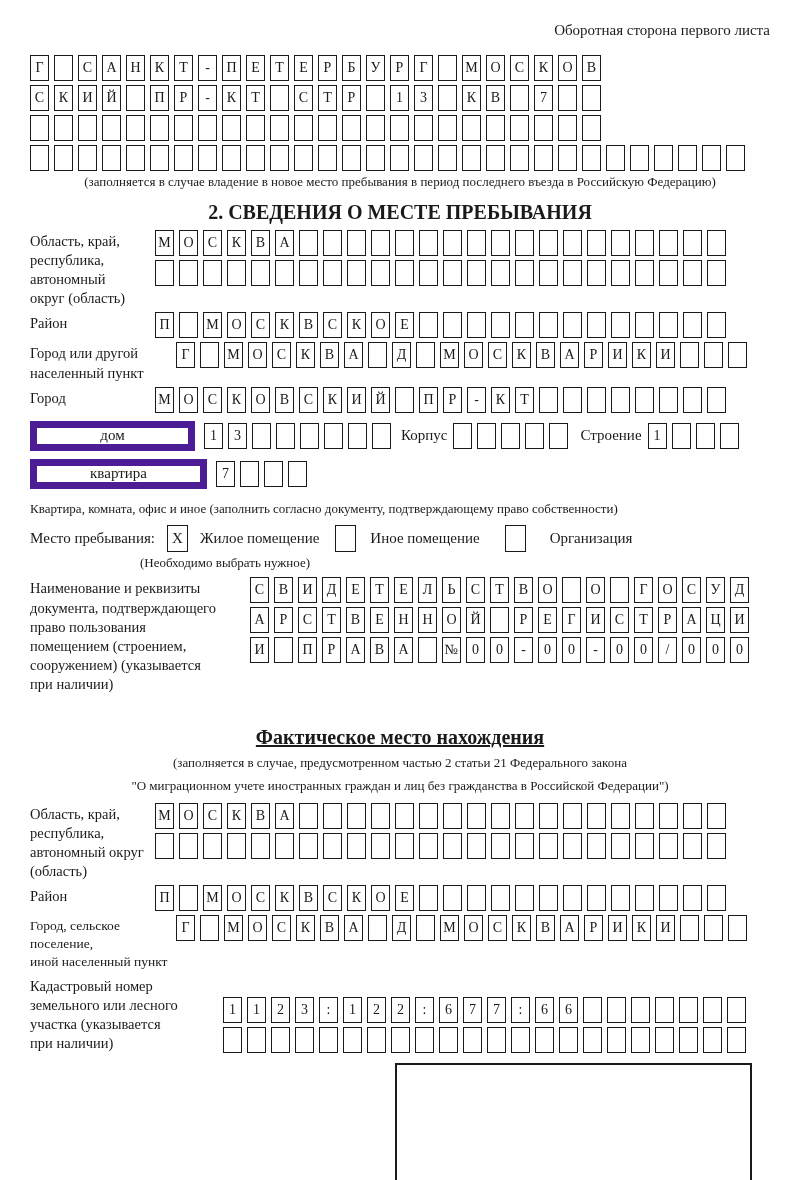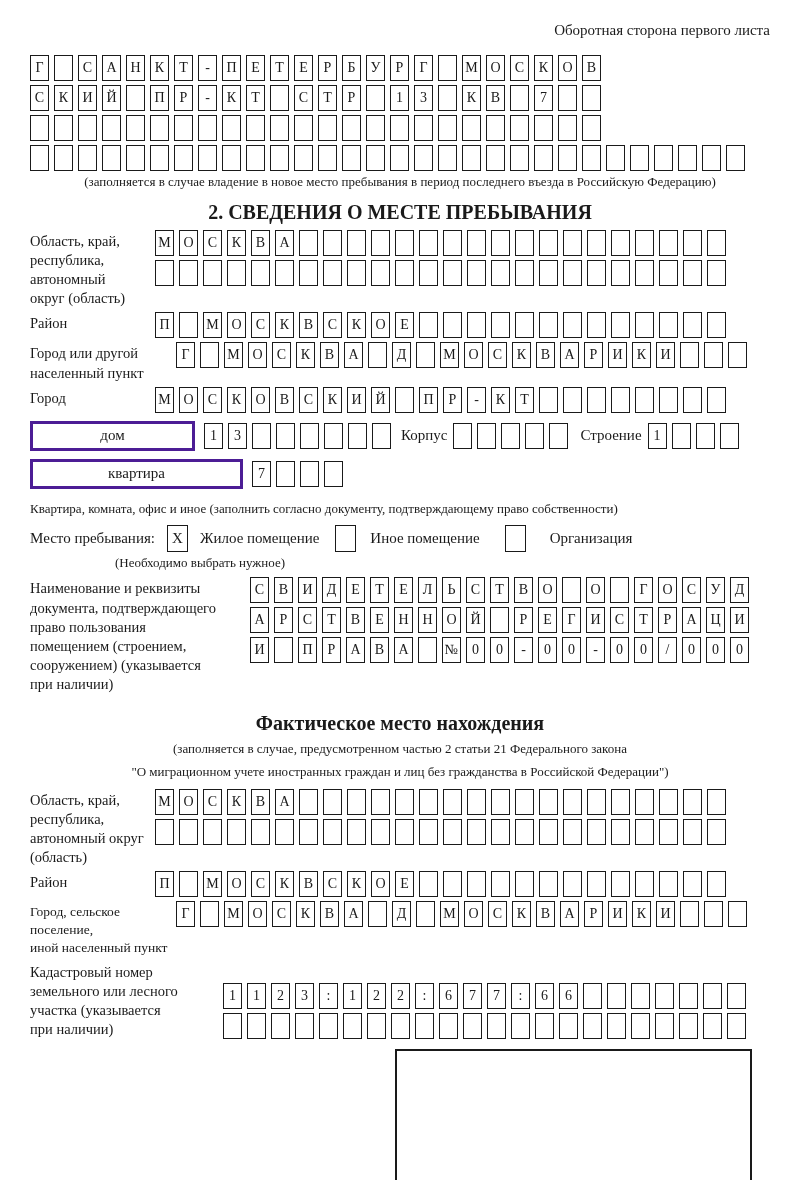--- a/index.html
+++ b/index.html
@@ -32,21 +32,21 @@
   }
   .lw150{width:150px;} .lw125{width:125px;} .lw146{width:146px;}
   .lw220{width:220px;} .lw193{width:193px;}
 
   .note{font-size:13px;line-height:1.3;}
   .note-center{text-align:center;}
 
   .sec-title{text-align:center;font-weight:bold;font-size:20px;margin:10px 0 6px 0;}
 
   .named-box{
-    border:3px solid #4c1d95;box-sizing:border-box;height:30px;
+    border:7px solid #4c1d95;box-sizing:border-box;height:30px;
     display:flex;align-items:center;justify-content:center;
     font-size:15px;
   }
   .inline-row{display:flex;align-items:center;margin-top:8px;}
   .inline-label{font-size:15px;line-height:1;}
 
   .cb{
     flex:0 0 auto;width:21px;height:27px;border:1.5px solid #1a1a1a;box-sizing:border-box;
     display:inline-flex;align-items:center;justify-content:center;
     font-size:15px;
@@ -358,40 +358,40 @@
     <div class="inline-label" style="margin-left:12px;margin-right:6px;">Строение</div>
     <div class="cells">
         <span class="cell">1</span>
         <span class="cell"></span>
         <span class="cell"></span>
         <span class="cell"></span>
       </div>
   </div>
 
   <div class="inline-row">
-    <div class="named-box" style="width:213px;">квартира</div>
+    <div class="named-box" style="width:177px;">квартира</div>
     <div class="cells" style="margin-left:9px;">
         <span class="cell">7</span>
         <span class="cell"></span>
         <span class="cell"></span>
         <span class="cell"></span>
       </div>
   </div>
   <div class="note" style="margin-top:12px;">Квартира, комната, офис и иное (заполнить согласно документу, подтверждающему право собственности)</div>
 
   <div class="inline-row" style="margin-top:7px;">
     <div class="inline-label">Место пребывания:</div>
     <span class="cb" style="margin-left:12px;">X</span>
     <div class="inline-label" style="margin-left:12px;">Жилое помещение</div>
     <span class="cb" style="margin-left:16px;"></span>
     <div class="inline-label" style="margin-left:14px;">Иное помещение</div>
     <span class="cb" style="margin-left:25px;"></span>
     <div class="inline-label" style="margin-left:24px;">Организация</div>
   </div>
-  <div class="note" style="margin-left:85px;margin-top:3px;">(Необходимо выбрать нужное)</div>
+  <div class="note" style="margin-left:110px;margin-top:3px;">(Необходимо выбрать нужное)</div>
 
   <div class="frow" style="margin-top:6px;">
     <div class="flabel lw220">Наименование и реквизиты
 документа, подтверждающего
 право пользования
 помещением (строением,
 сооружением) (указывается
 при наличии)</div>
     <div class="rows">
       <div class="cells">
@@ -459,21 +459,21 @@
           <span class="cell">0</span>
           <span class="cell">0</span>
           <span class="cell">/</span>
           <span class="cell">0</span>
           <span class="cell">0</span>
           <span class="cell">0</span>
         </div>
     </div>
   </div>
 
-  <div class="sec-title" style="margin-top:18px;">Фактическое место нахождения</div>
+  <div class="sec-title" style="margin-top:32px;text-decoration:underline;">Фактическое место нахождения</div>
   <div class="note note-center">(заполняется в случае, предусмотренном частью 2 статьи 21 Федерального закона</div>
   <div class="note note-center" style="margin-top:6px;">"О миграционном учете иностранных граждан и лиц без гражданства в Российской Федерации")</div>
 
   <div class="frow" style="margin-top:8px;">
     <div class="flabel lw125">Область, край,
 республика,
 автономный округ
 (область)</div>
     <div class="rows">
       <div class="cells">

